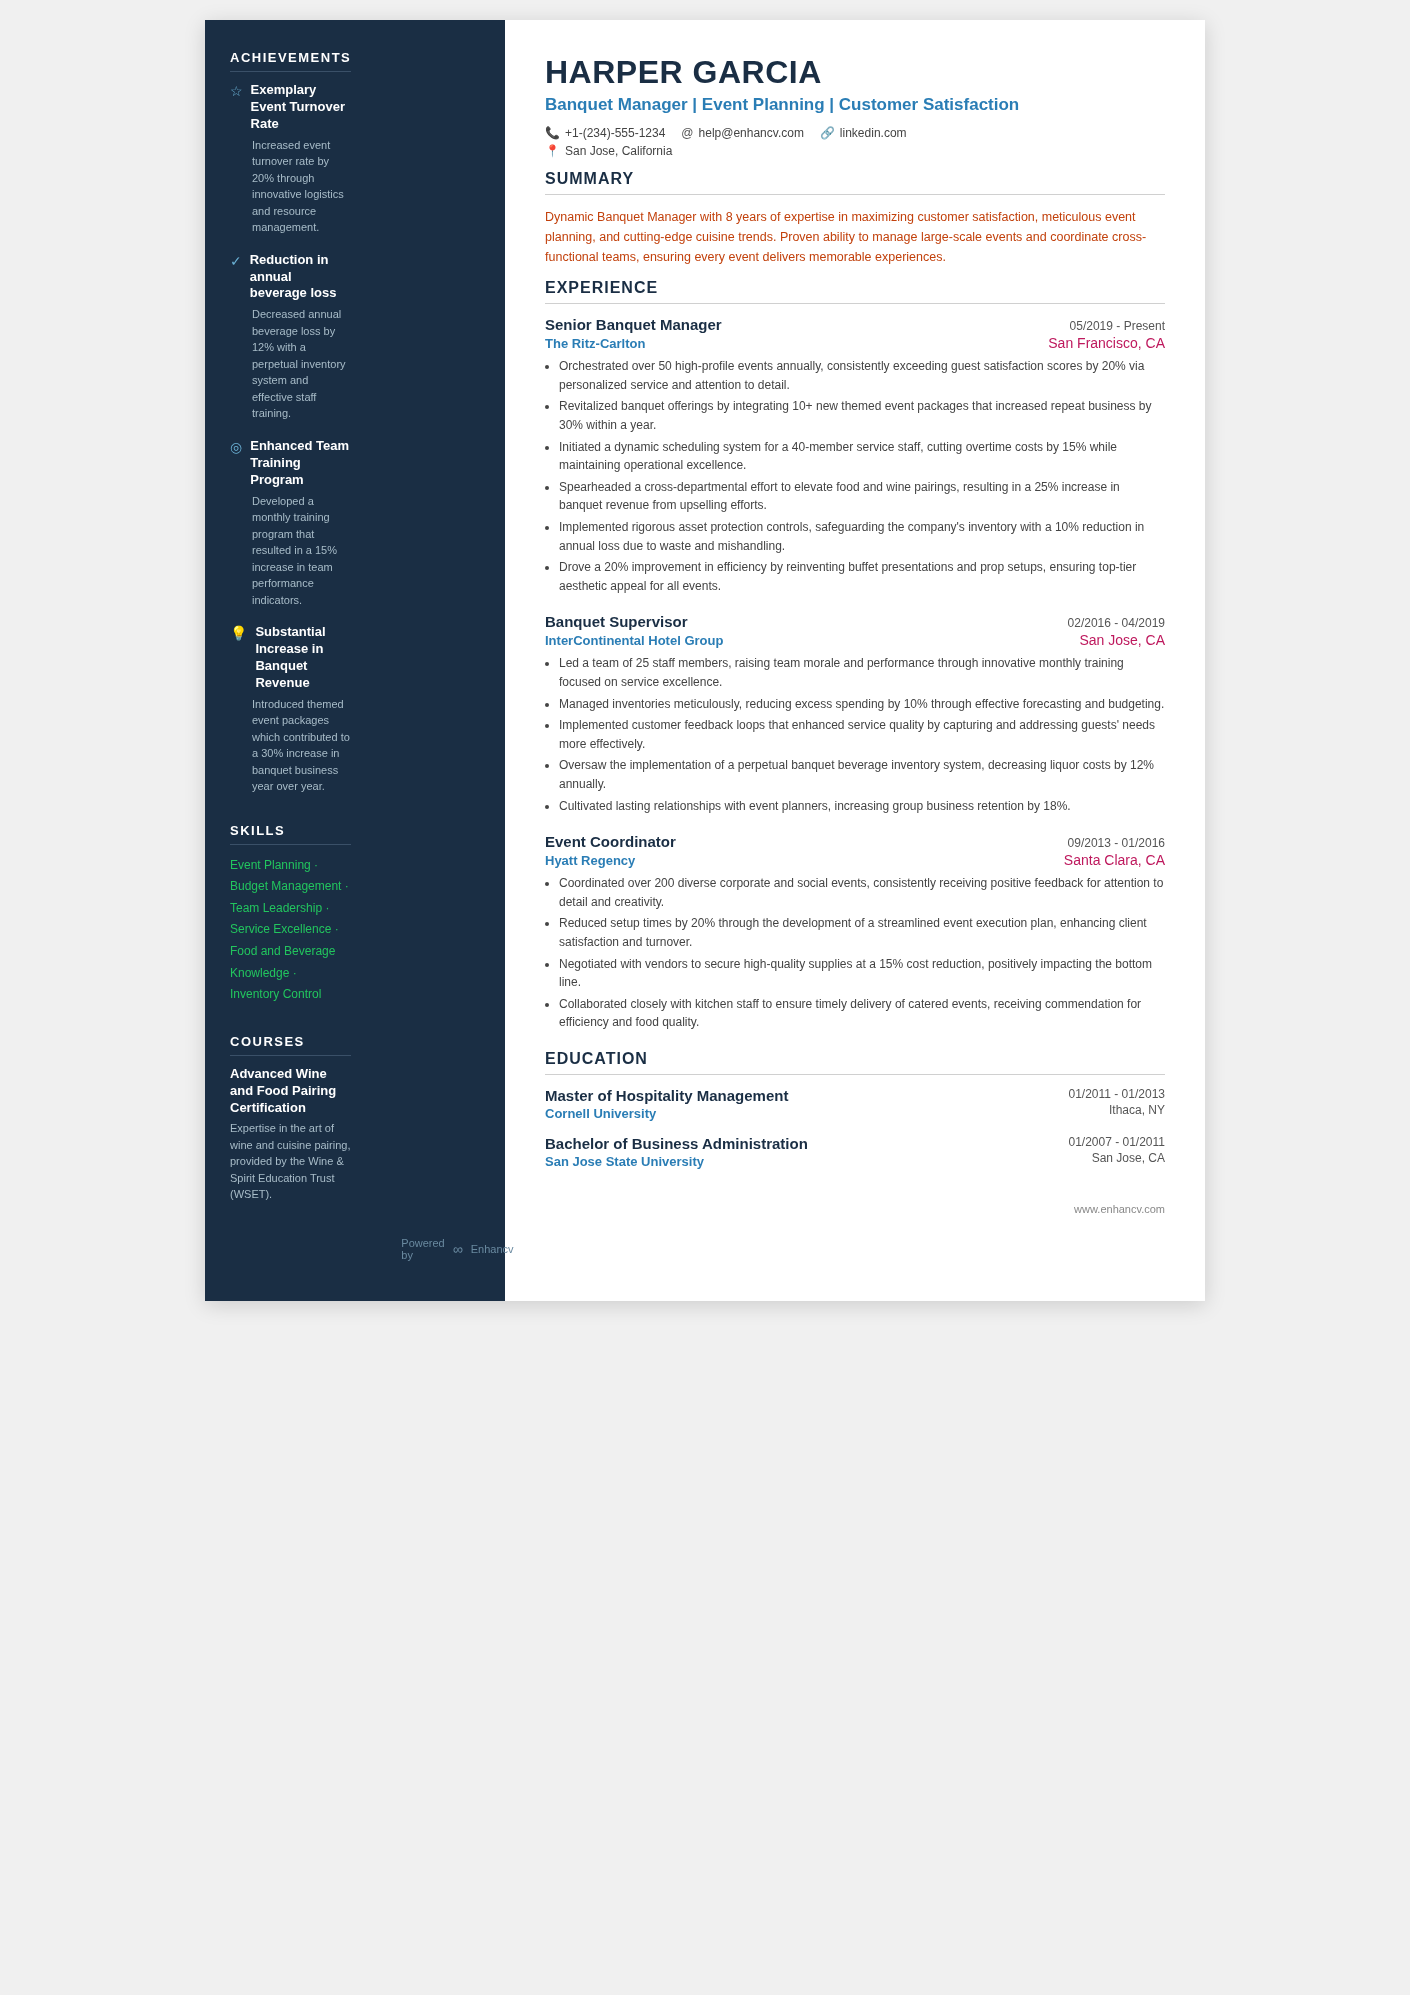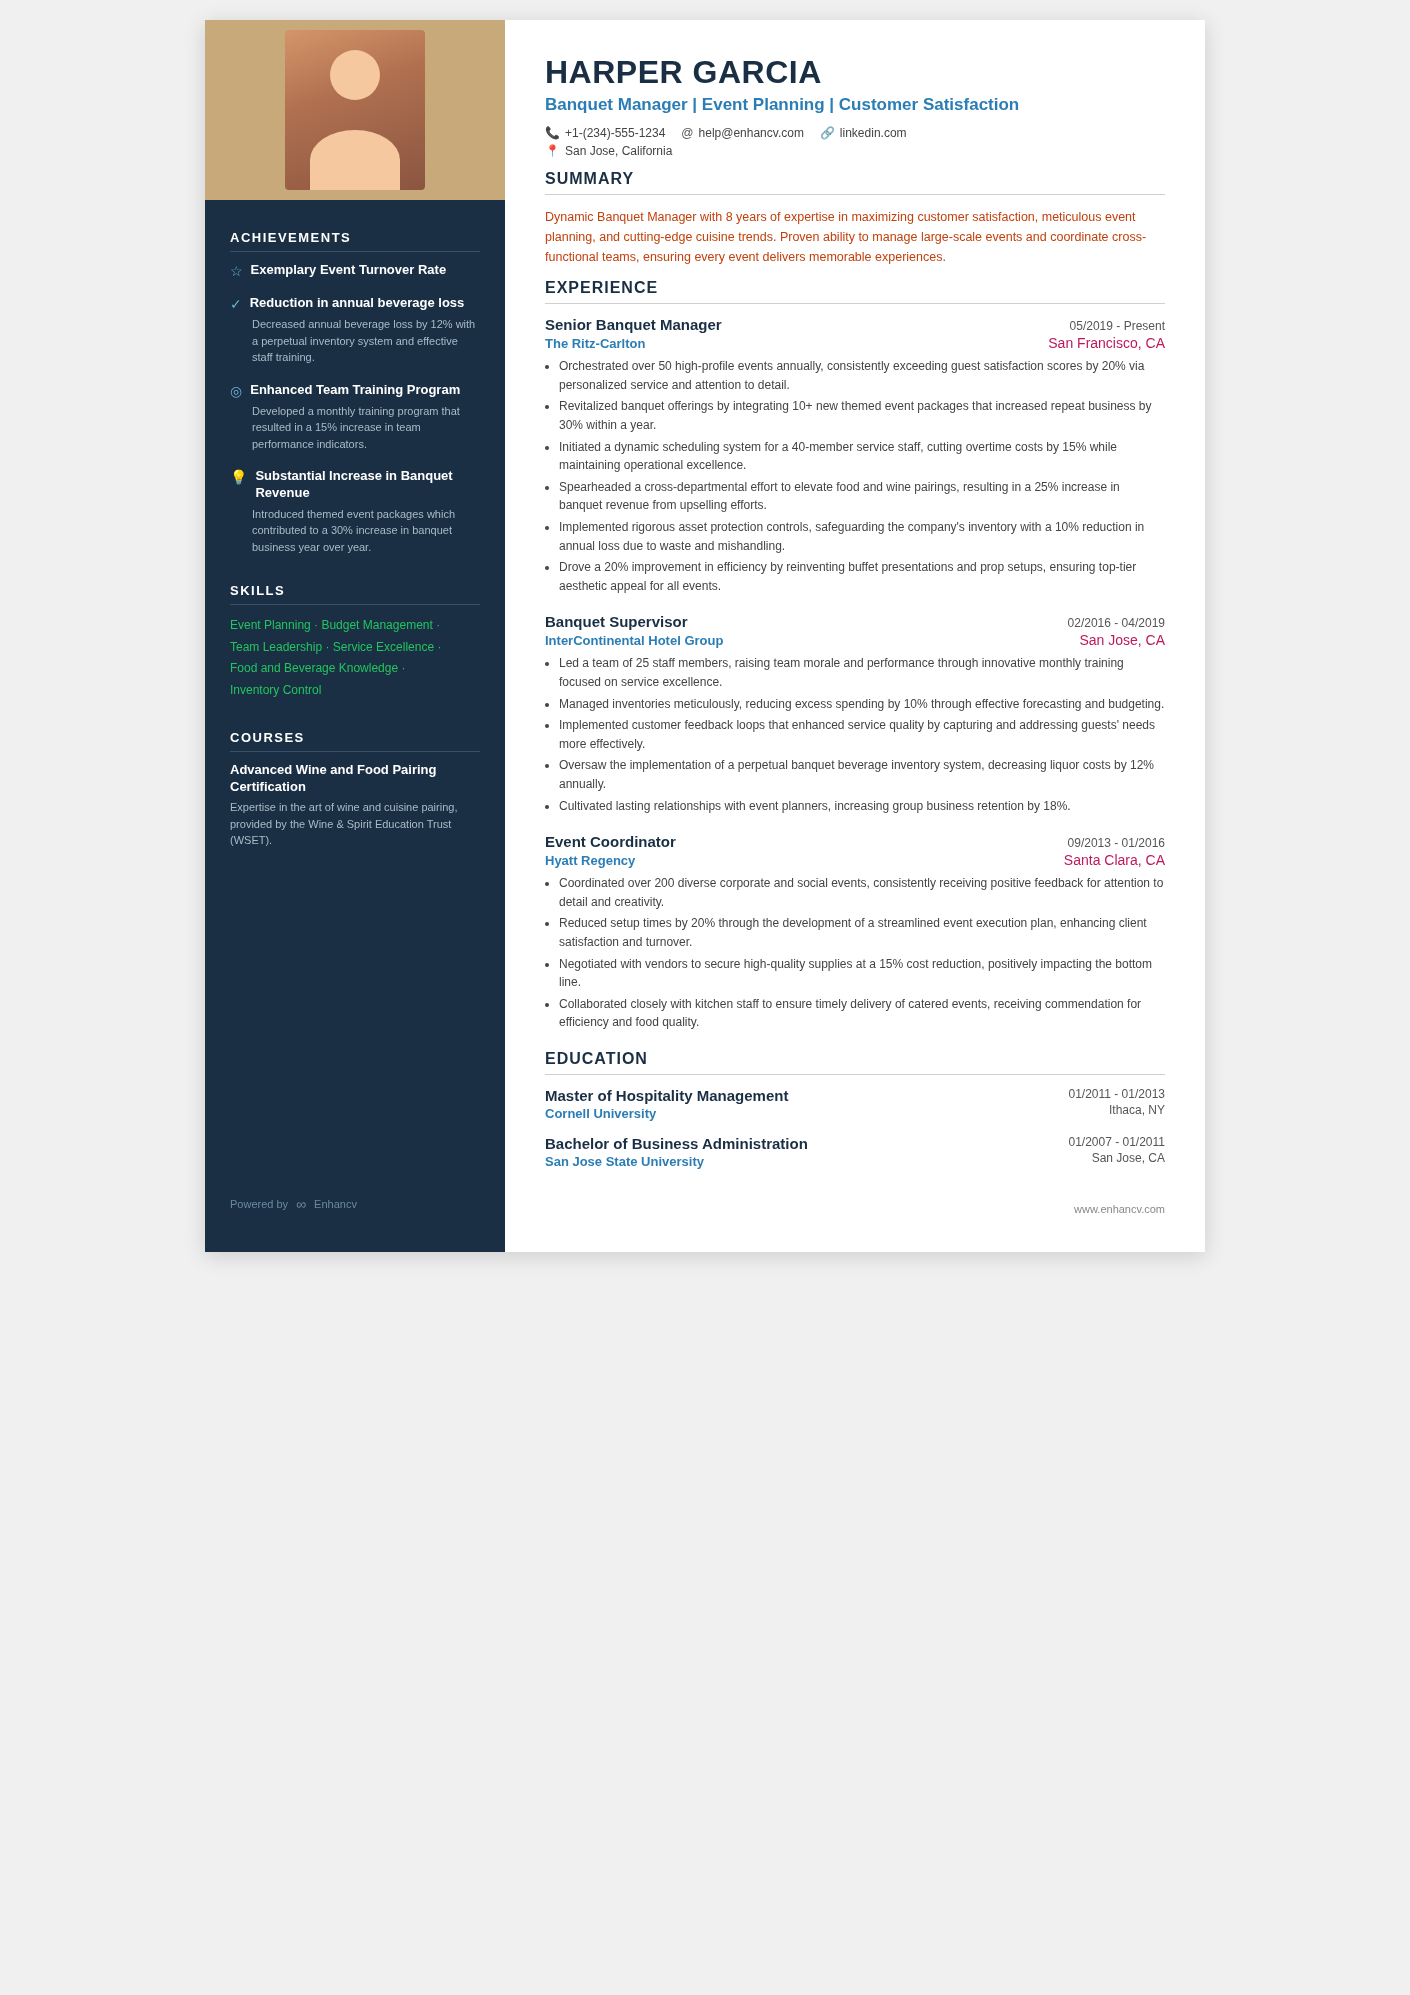--- a/index.html
+++ b/index.html
@@ -19,21 +19,21 @@
       box-shadow: 0 4px 20px rgba(0,0,0,0.15);
     }
     
     .sidebar {
       width: 300px;
       min-width: 300px;
       background: #1a2e44;
       color: #fff;
       padding: 0 0 40px 0;
       display: flex;
-      flex-direction: column;
+      flex-direction: row;
     }
     .photo-area {
       width: 100%;
       height: 180px;
       background: #c8a97a;
       display: flex;
       align-items: center;
       justify-content: center;
       overflow: hidden;
     }
@@ -294,20 +294,21 @@
       <div class="sidebar-content">
 
         <div class="sidebar-section">
           <div class="sidebar-section-title">ACHIEVEMENTS</div>
 
           <div class="achievement-item">
             <div class="achievement-header">
               <span class="achievement-icon">☆</span>
               <span class="achievement-title">Exemplary Event Turnover Rate</span>
             </div>
+            <div class="achievement-desc">Increased event turnover rate by 20% through innovative logistics and resource management.</div>
           </div>
 
           <div class="achievement-item">
             <div class="achievement-header">
               <span class="achievement-icon">✓</span>
               <span class="achievement-title">Reduction in annual beverage loss</span>
             </div>
             <div class="achievement-desc">Decreased annual beverage loss by 12% with a perpetual inventory system and effective staff training.</div>
           </div>
 

